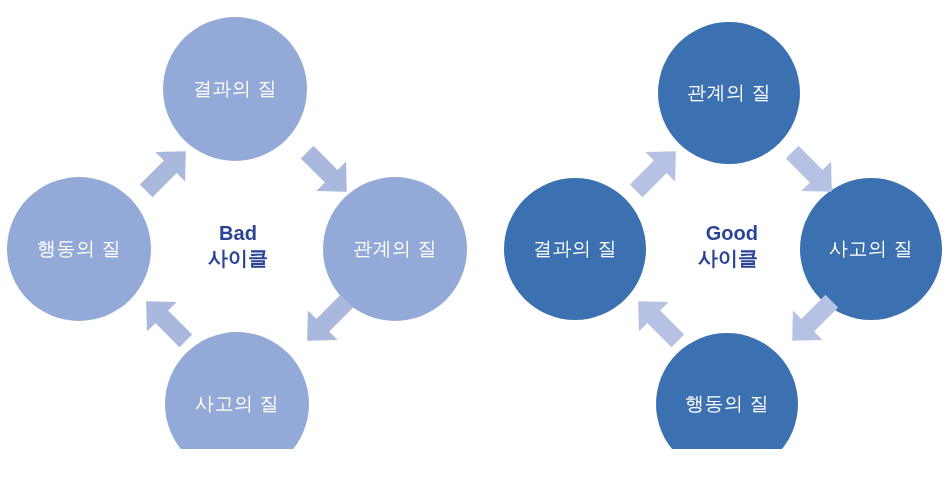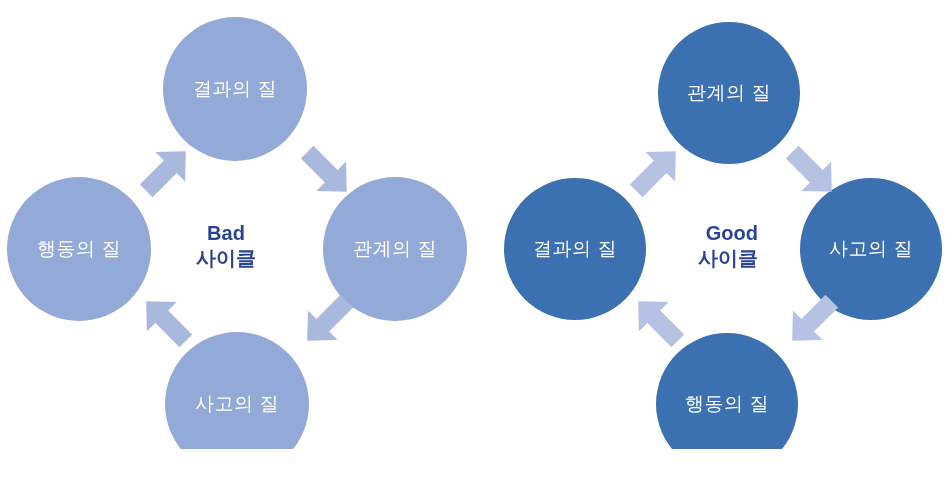--- a/index.html
+++ b/index.html
@@ -67,21 +67,21 @@
       <path d="M -28 -9 L 6 -9 L 6 -21 L 28 0 L 6 21 L 6 9 L -28 9 Z" transform="translate(327,172) rotate(45)" fill="#a9b8dd"></path>
       <path d="M -28 -9 L 6 -9 L 6 -21 L 28 0 L 6 21 L 6 9 L -28 9 Z" transform="translate(327,321) rotate(135)" fill="#a9b8dd"></path>
       <path d="M -28 -9 L 6 -9 L 6 -21 L 28 0 L 6 21 L 6 9 L -28 9 Z" transform="translate(166,321) rotate(-135)" fill="#a9b8dd"></path>
     </svg>
 
     <div class="node-label" style="left:235px; top:89px;">결과의 질</div>
     <div class="node-label" style="left:395px; top:249px;">관계의 질</div>
     <div class="node-label" style="left:237px; top:404px;">사고의 질</div>
     <div class="node-label" style="left:79px; top:249px;">행동의 질</div>
 
-    <div class="center-label" style="left:226px; top:246px;">
+    <div class="center-label" style="left:238px; top:246px;">
       <div>Bad</div>
       <div>사이클</div>
     </div>
   </div>
 
   <div class="diagram diagram-good">
     <svg viewBox="0 0 473 482">
       <circle cx="256" cy="93" r="71" fill="#3b70b1"></circle>
       <circle cx="398" cy="249" r="71" fill="#3b70b1"></circle>
       <circle cx="254" cy="404" r="71" fill="#3b70b1"></circle>

